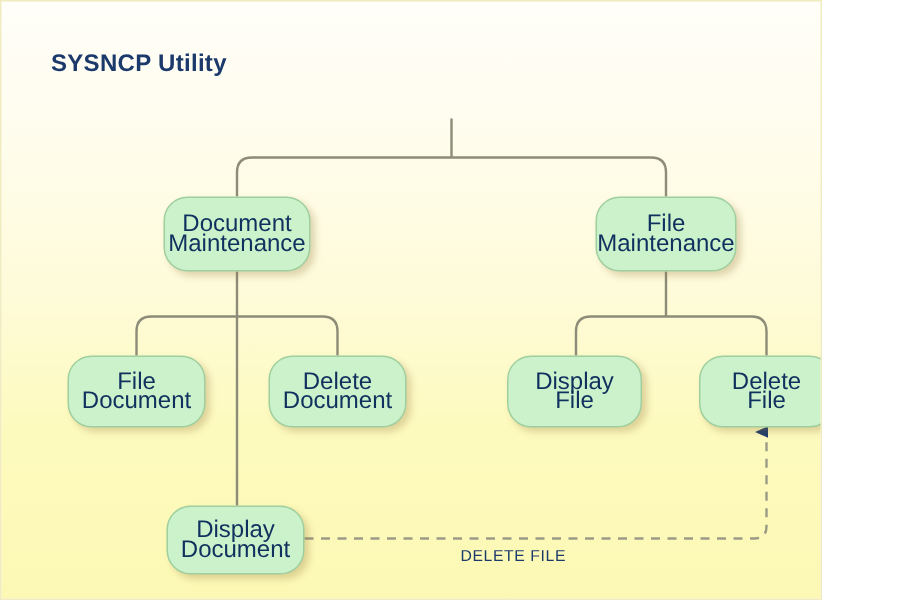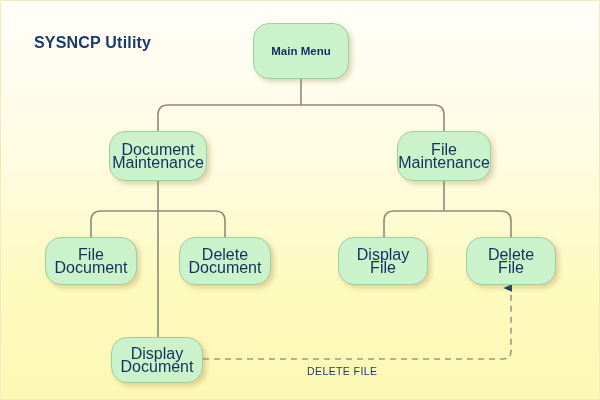--- a/index.html
+++ b/index.html
@@ -2,21 +2,21 @@
 <html><head>
 <meta charset="utf-8">
 <style>
   html, body {
     margin: 0;
     padding: 0;
     background: #ffffff;
   }
   #diagram-root {
     position: relative;
-    width: 600px;
+    width: 548px;
     height: 400px;
     overflow: hidden;
     background: linear-gradient(to bottom, #fffef8 0%, #fffdf0 18%, #fefbda 48%, #fdfabe 72%, #fcf8b4 100%);
     border: 1px solid #f0ecc0;
     box-sizing: border-box;
     font-family: "Liberation Sans", sans-serif;
   }
   #svg-layer {
     position: absolute;
     left: 0;
@@ -87,23 +87,20 @@
 
     <path d="M90,236 L90,220 Q90,210 100,210 L214,210 Q224,210 224,220 L224,236" fill="none" stroke="#8c8c78" stroke-width="1.6"></path>
 
     <path d="M443,180 L443,210 M383,236 L383,220 Q383,210 393,210 L500,210 Q510,210 510,220 L510,236" fill="none" stroke="#8c8c78" stroke-width="1.6"></path>
 
     <path d="M202,358 L502,358 Q510,358 510,350 L510,287" fill="none" stroke="#9a9a86" stroke-width="1.6" stroke-dasharray="6 5" marker-end="url(#arrow-up)"></path>
   </svg>
 
   <div class="diagram-title">SYSNCP Utility</div>
 
-  <div class="node root" style="left:252px; top:22px; width:96px; height:56px;">
-    <span class="node-label">Main Menu</span>
-  </div>
 
   <div class="node" style="left:108px; top:130px; width:98px; height:50px;">
     <span class="node-label">Document
 Maintenance</span>
   </div>
 
   <div class="node" style="left:396px; top:130px; width:94px; height:50px;">
     <span class="node-label">File
 Maintenance</span>
   </div>

